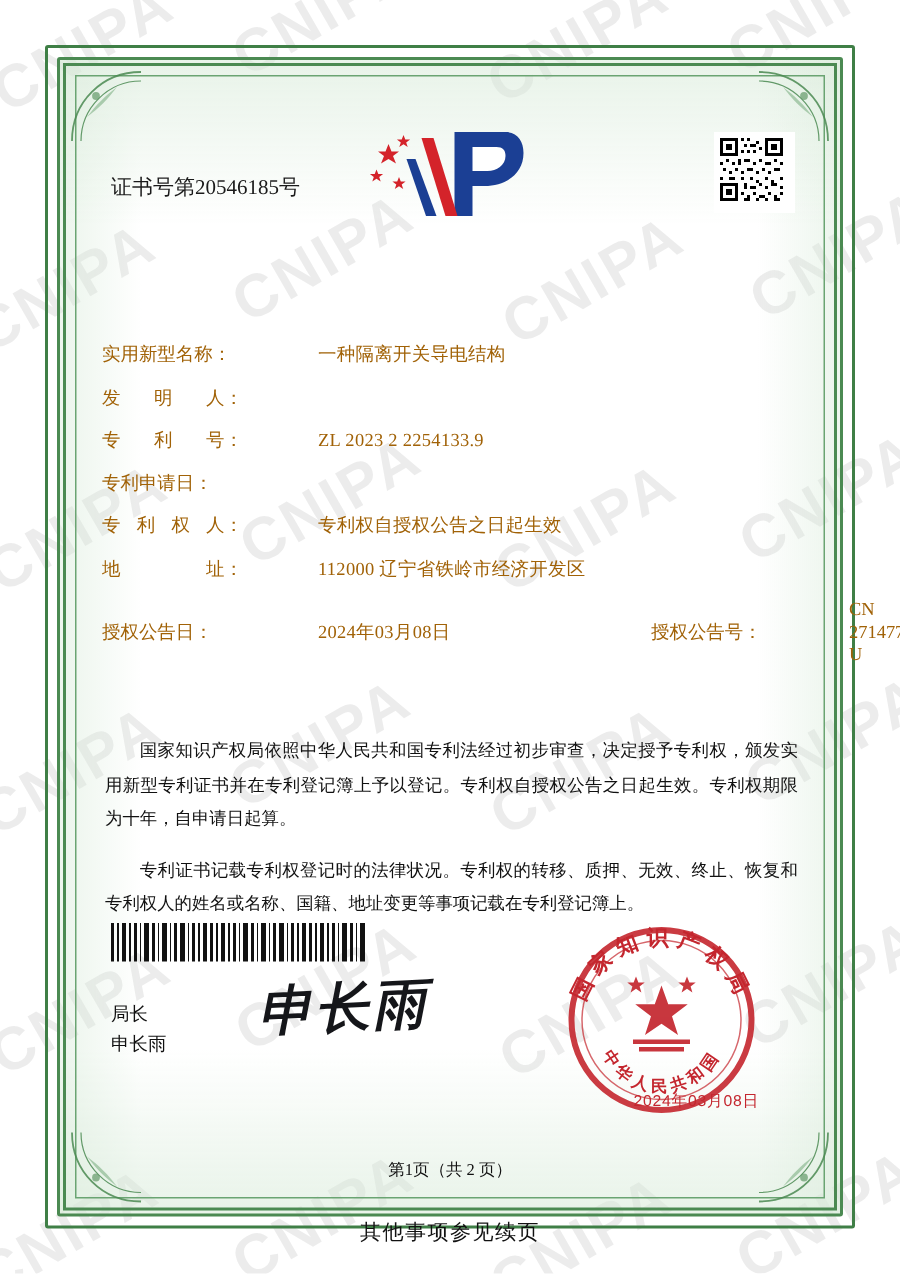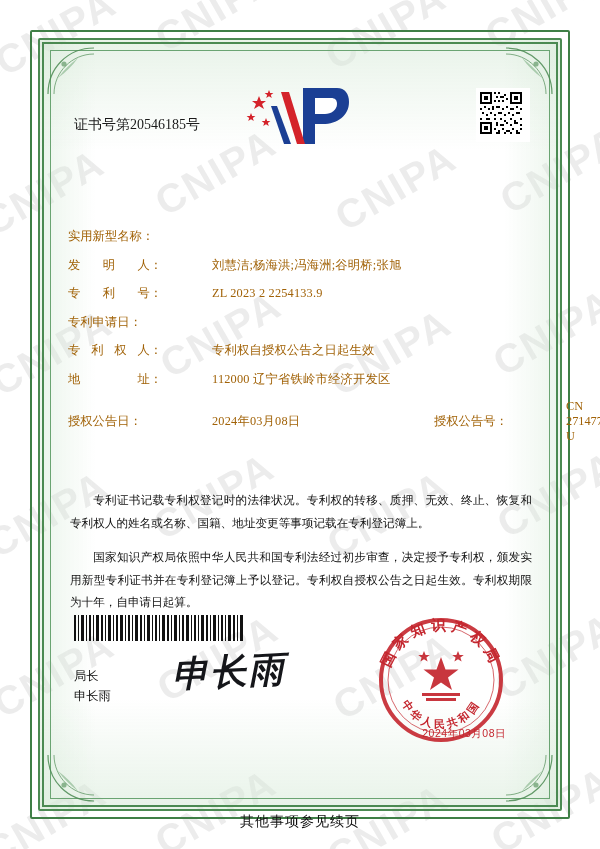--- a/index.html
+++ b/index.html
@@ -410,29 +410,29 @@
           <rect x="38" y="42" width="4" height="2"></rect>
         </g>
       </svg>
     </div>
 
 
     <div class="fields">
 
       <div class="frow">
         <div class="flabel">实用新型名称：</div>
+        <div class="fvalue">一种隔离开关导电结构</div>
       </div>
 
       <div class="frow">
         <div class="flabel spread">
           <span>发</span>
           <span>明</span>
           <span>人：</span>
         </div>
-        <div class="fvalue">刘慧洁;杨海洪;冯海洲;谷明桥;张旭</div>
       </div>
 
       <div class="frow">
         <div class="flabel spread">
           <span>专</span>
           <span>利</span>
           <span>号：</span>
         </div>
         <div class="fvalue">ZL 2023 2 2254133.9</div>
       </div>
@@ -462,22 +462,22 @@
       <div class="frow split">
         <div class="flabel">授权公告日：</div>
         <div class="fvalue">2024年03月08日</div>
         <div class="flabel2">授权公告号：</div>
         <div class="fvalue2">CN 271477899 U</div>
       </div>
 
     </div>
 
     <div class="paras">
+      <p>国家知识产权局依照中华人民共和国专利法经过初步审查，决定授予专利权，颁发实用新型专利证书并在专利登记簿上予以登记。专利权自授权公告之日起生效。专利权期限为十年，自申请日起算。</p>
       <p>专利证书记载专利权登记时的法律状况。专利权的转移、质押、无效、终止、恢复和专利权人的姓名或名称、国籍、地址变更等事项记载在专利登记簿上。</p>
-      <p>国家知识产权局依照中华人民共和国专利法经过初步审查，决定授予专利权，颁发实用新型专利证书并在专利登记簿上予以登记。专利权自授权公告之日起生效。专利权期限为十年，自申请日起算。</p>
     </div>
 
     <div class="barcode">
       <svg width="170" height="26" viewBox="0 0 170 26" shape-rendering="crispEdges">
         <g fill="#111">
           <rect x="0" y="0" width="2" height="26"></rect>
             <rect x="4" y="0" width="1" height="26"></rect>
           <rect x="7" y="0" width="3" height="26"></rect>
             <rect x="12" y="0" width="1" height="26"></rect>
           <rect x="15" y="0" width="2" height="26"></rect>
@@ -550,17 +550,18 @@
         <text font-family="'Liberation Sans', sans-serif" font-size="14.5" font-weight="bold" fill="#c4262e" letter-spacing="5">
           <textPath href="#arcTop" startOffset="50%" text-anchor="middle" id="seal-top-text">国家知识产权局</textPath>
         </text>
         <text font-family="'Liberation Sans', sans-serif" font-size="11" font-weight="bold" fill="#c4262e" letter-spacing="3">
           <textPath href="#arcBottom" startOffset="50%" text-anchor="middle" id="seal-bottom-text">中华人民共和国</textPath>
         </text>
       </svg>
     </div>
     <div class="seal-date">2024年03月08日</div>
 
+    <div class="page-no">第1页（共 2 页）</div>
 
   </div>
 
   <div class="footer-note">其他事项参见续页</div>
 </div>
 
 </body></html>

